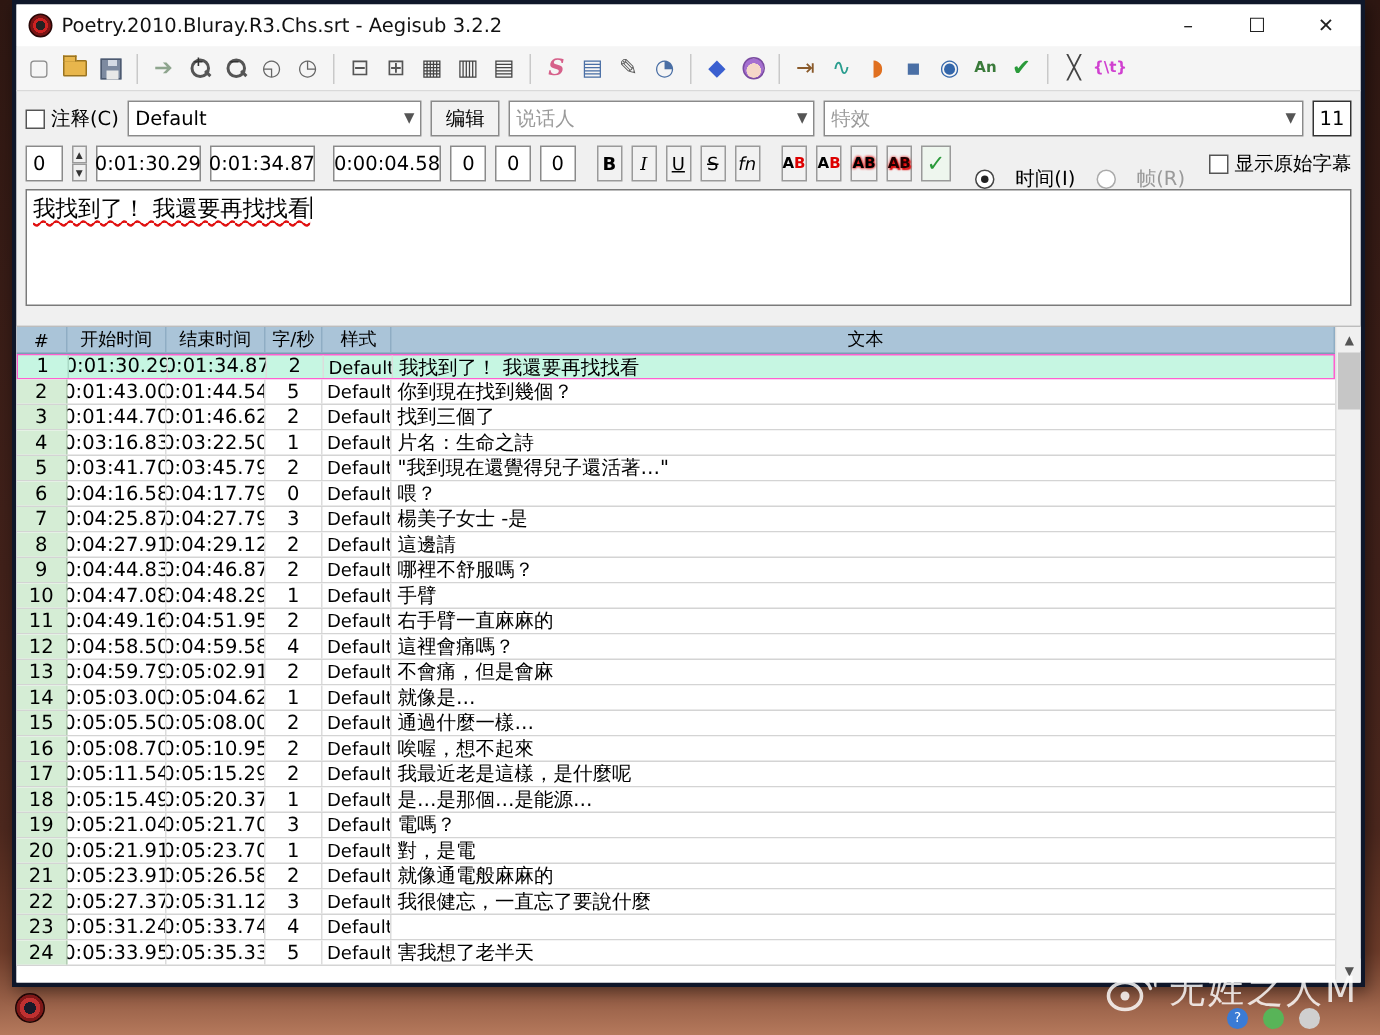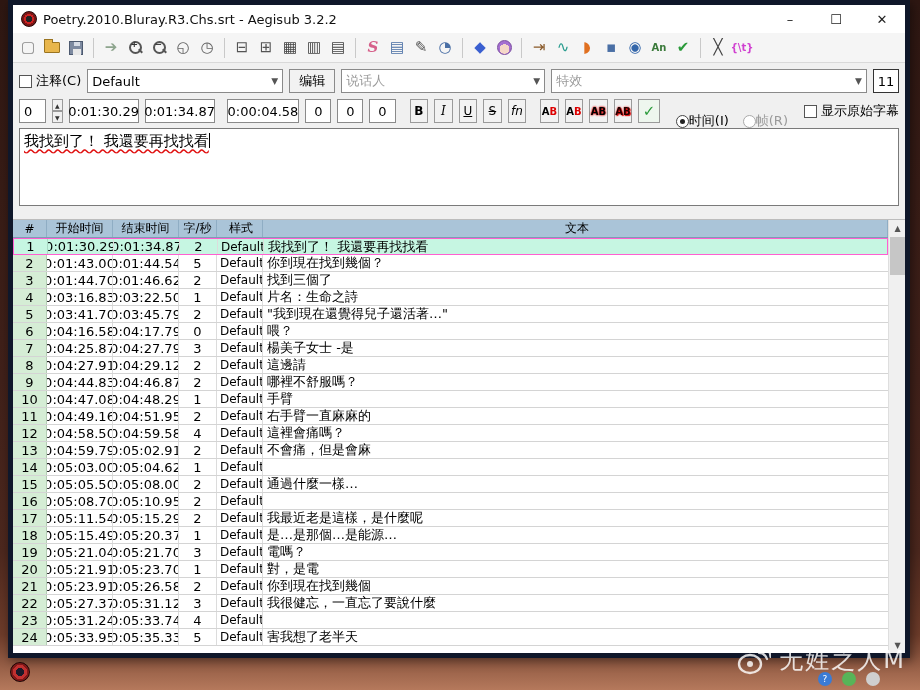--- a/index.html
+++ b/index.html
@@ -6,21 +6,21 @@
   html,body { width:920px; height:690px; overflow:hidden; }
   body {
     font-family:"DejaVu Sans","Liberation Sans",sans-serif;
     background:linear-gradient(180deg,#2e1712 0%,#41211a 55%,#4d281e 80%,#6e3c2a 92%,#b5795c 100%);
     position:relative; font-size:13px; color:#000;
   }
 
   
   .window {
     position:absolute; left:8px; top:0; width:902px; height:658px;
-    background:#f0f0f0; border:5px solid #0f172a; box-shadow:2px 3px 10px rgba(0,0,0,.45);
+    background:#f0f0f0; border:3px solid #0f172a; box-shadow:2px 3px 10px rgba(0,0,0,.45);
     display:flex; flex-direction:column;
   }
 
   
   .titlebar { height:28px; background:#ffffff; display:flex; align-items:center; flex:0 0 28px; }
   .app-icon { width:16px; height:16px; margin:0 6px 0 8px; border-radius:50%;
     background:radial-gradient(circle at 50% 50%, #222 0 3px, #c22 3px 5px, #7a1515 5px 7px, #3a0a0a 7px);
     border:1px solid #2a0808; flex:0 0 16px; }
   .title-text { font-size:13px; color:#111; white-space:nowrap; }
   .win-controls { margin-left:auto; display:flex; height:100%; }
@@ -75,21 +75,21 @@
   .spin { display:flex; flex-direction:column; width:14px; height:24px; }
   .spin span { flex:1; border:1px solid #9a9a9a; background:#f0f0f0; font-size:6px; color:#333;
     display:flex; align-items:center; justify-content:center; }
   .time-f { width:70px; }
   .dur-f { width:76px; margin-left:6px; }
   .marg-f { width:34px; }
   .fbtn { width:24px; height:24px; background:#f2f2f2; border:1px solid #9a9a9a; font-size:12px;
     display:flex; align-items:center; justify-content:center; }
   .ab { font-size:10px; font-weight:bold; letter-spacing:0; }
   .commit-btn { width:28px; background:#eef6ee; color:#2a9a3a; font-size:15px; font-weight:bold; }
-  .radio { display:flex; align-items:center; gap:0; font-size:13px; white-space:nowrap;margin-top:20px; }
+  .radio { display:flex; align-items:center; gap:14px; font-size:13px; white-space:nowrap;margin-top:20px; }
   .radio .dot { width:13px; height:13px; border:1px solid #444; border-radius:50%; background:#fff; position:relative; }
   .radio .dot.on::after { content:""; position:absolute; left:3px; top:3px; width:5px; height:5px;
     border-radius:50%; background:#222; }
   .radio.dis { color:#9a9a9a; }
   .radio.dis .dot { border-color:#aaa; }
   .textedit { height:78px; background:#fff; border:1px solid #7a7a7a; padding:2px 4px; font-size:15px;
     line-height:1.35; overflow:hidden; }
   .spellerr { text-decoration:underline wavy #e01010; text-decoration-skip-ink:none; text-underline-offset:2px; }
   .caret { display:inline-block; width:1px; height:15px; background:#000; vertical-align:-2px; }
 
@@ -383,35 +383,37 @@
           <div class="gc gc-c">2</div>
           <div class="gc gc-s">Default</div>
           <div class="gc gc-x">不會痛，但是會麻</div>
         </div>
         <div class="g-row">
           <div class="gc gc-n">14</div>
           <div class="gc gc-t">0:05:03.00</div>
           <div class="gc gc-t">0:05:04.62</div>
           <div class="gc gc-c">1</div>
           <div class="gc gc-s">Default</div>
+          <div class="gc gc-x">就像是…</div>
         </div>
         <div class="g-row">
           <div class="gc gc-n">15</div>
           <div class="gc gc-t">0:05:05.50</div>
           <div class="gc gc-t">0:05:08.00</div>
           <div class="gc gc-c">2</div>
           <div class="gc gc-s">Default</div>
           <div class="gc gc-x">通過什麼一樣…</div>
         </div>
         <div class="g-row">
           <div class="gc gc-n">16</div>
           <div class="gc gc-t">0:05:08.70</div>
           <div class="gc gc-t">0:05:10.95</div>
           <div class="gc gc-c">2</div>
           <div class="gc gc-s">Default</div>
+          <div class="gc gc-x">唉喔，想不起來</div>
         </div>
         <div class="g-row">
           <div class="gc gc-n">17</div>
           <div class="gc gc-t">0:05:11.54</div>
           <div class="gc gc-t">0:05:15.29</div>
           <div class="gc gc-c">2</div>
           <div class="gc gc-s">Default</div>
           <div class="gc gc-x">我最近老是這樣，是什麼呢</div>
         </div>
         <div class="g-row">
@@ -437,21 +439,21 @@
           <div class="gc gc-c">1</div>
           <div class="gc gc-s">Default</div>
           <div class="gc gc-x">對，是電</div>
         </div>
         <div class="g-row">
           <div class="gc gc-n">21</div>
           <div class="gc gc-t">0:05:23.91</div>
           <div class="gc gc-t">0:05:26.58</div>
           <div class="gc gc-c">2</div>
           <div class="gc gc-s">Default</div>
-          <div class="gc gc-x">你到現在找到幾個</div>
+          <div class="gc gc-x">就像通電般麻麻的</div>
         </div>
         <div class="g-row">
           <div class="gc gc-n">22</div>
           <div class="gc gc-t">0:05:27.37</div>
           <div class="gc gc-t">0:05:31.12</div>
           <div class="gc gc-c">3</div>
           <div class="gc gc-s">Default</div>
           <div class="gc gc-x">我很健忘，一直忘了要說什麼</div>
         </div>
         <div class="g-row">

